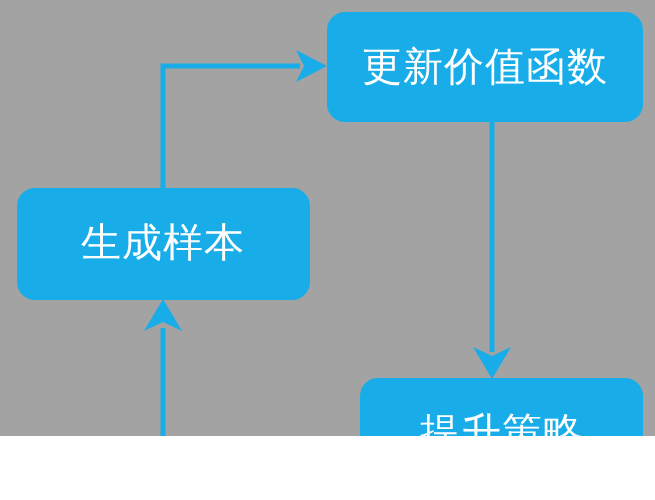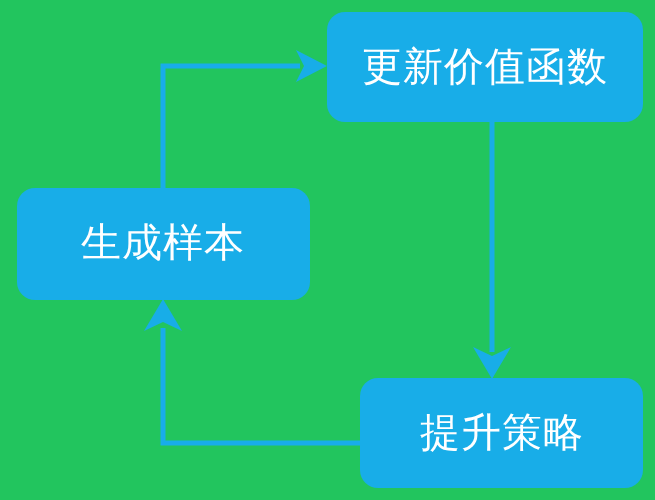--- a/index.html
+++ b/index.html
@@ -6,22 +6,22 @@
     margin: 0;
     padding: 0;
     background: #ffffff;
   }
   body {
     font-family: "DejaVu Sans", "Liberation Sans", sans-serif;
   }
   #diagram-canvas {
     position: relative;
     width: 655px;
-    height: 500px;
-    background: #22c55e;
+    height: 436px;
+    background: #a3a3a3;
     overflow: hidden;
   }
   #diagram-svg {
     position: absolute;
     top: 0;
     left: 0;
     width: 655px;
     height: 500px;
     display: block;
   }

